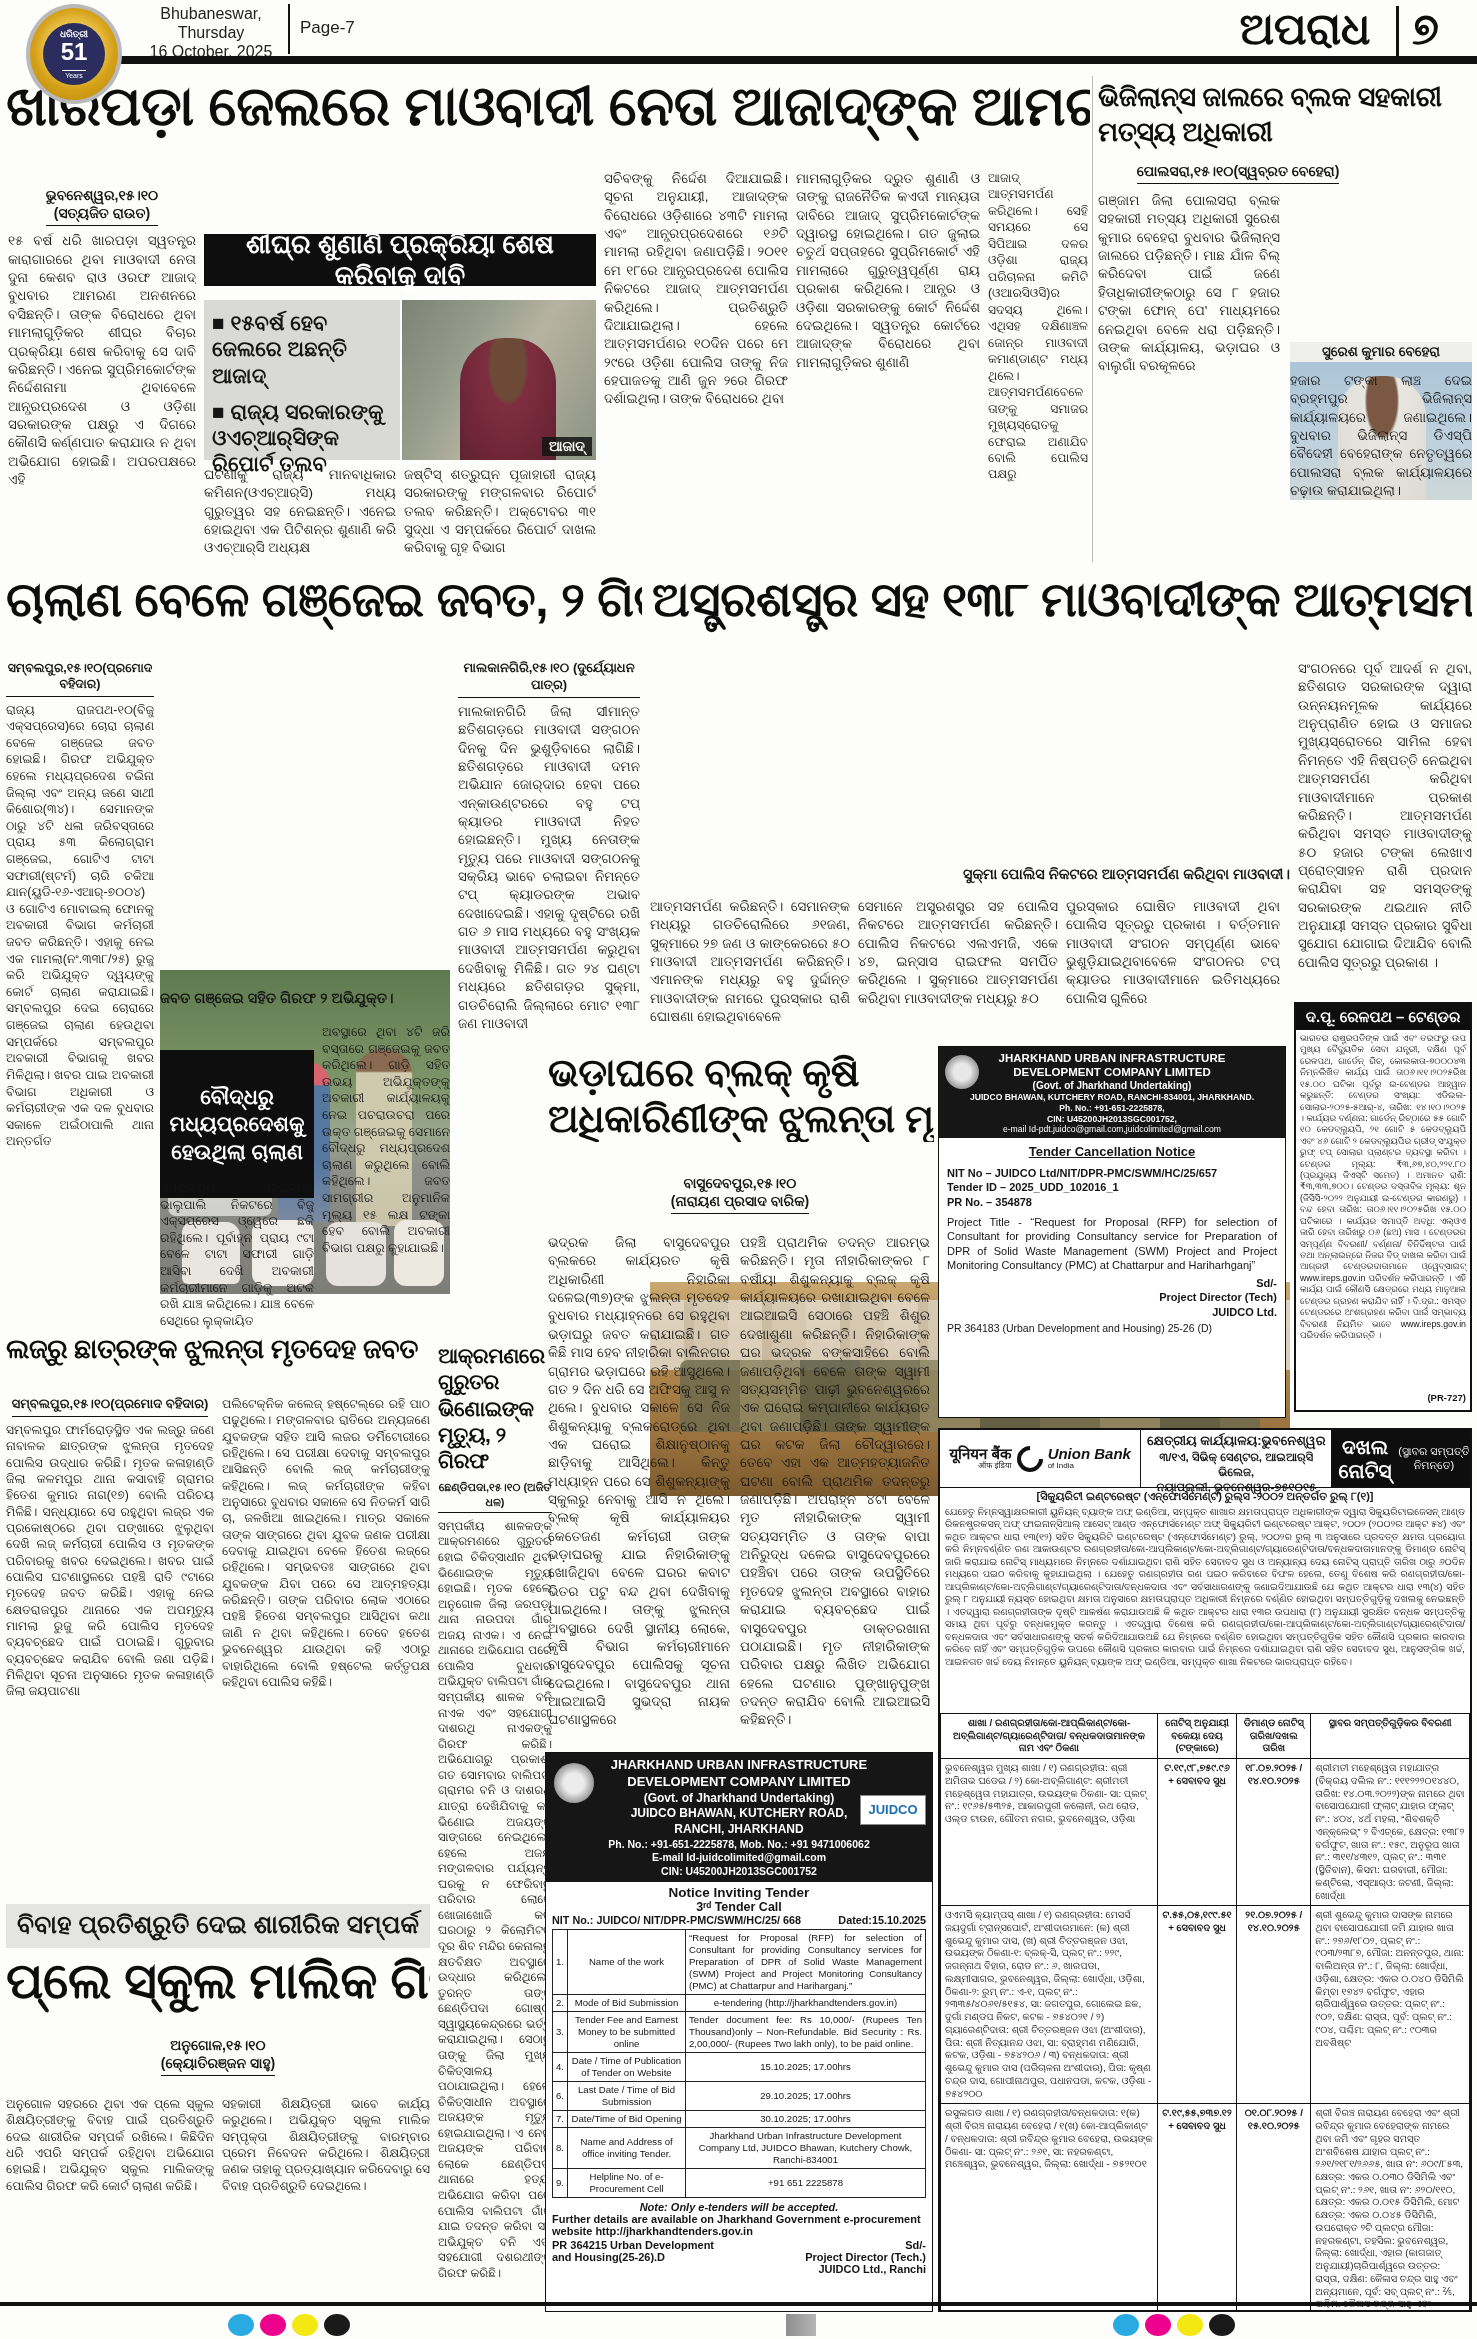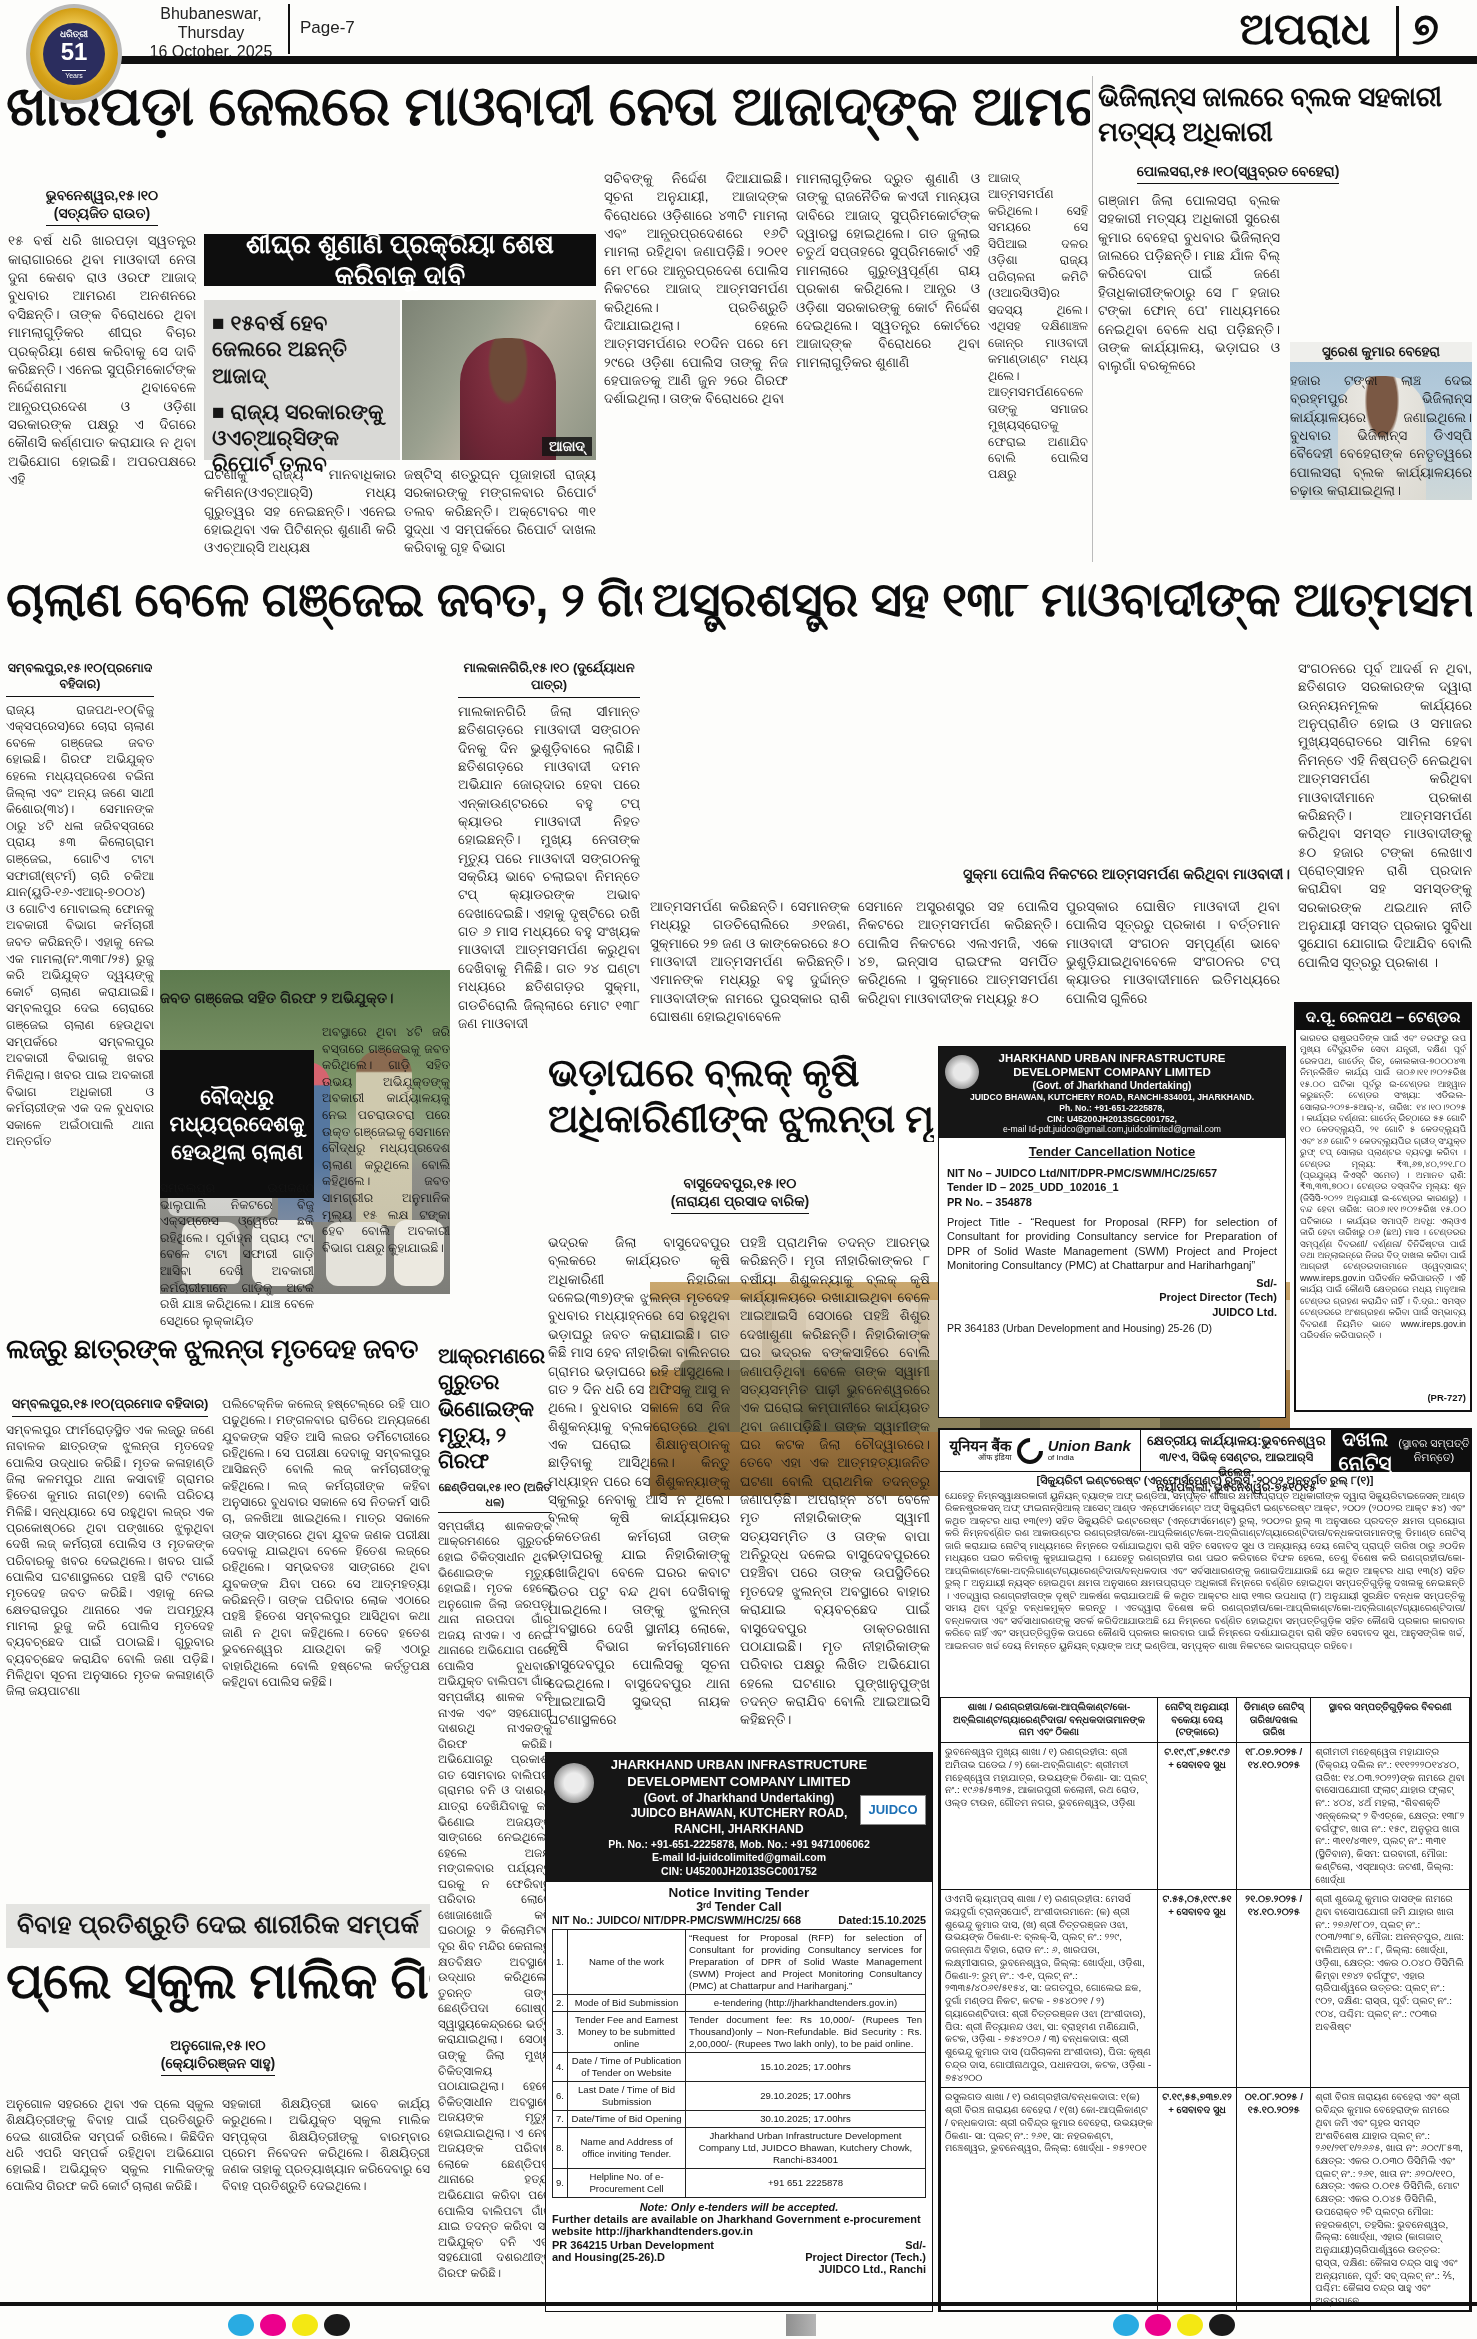--- a/index.html
+++ b/index.html
@@ -253,21 +253,21 @@
         <div style="float:right;text-align:right;">
           <div style="font-weight:bold;font-size:11px;">Sd/-</div>
           <div style="font-weight:bold;font-size:11px;">Project Director (Tech.)</div>
           <div style="font-weight:bold;font-size:11px;">JUIDCO Ltd., Ranchi</div>
         </div>
       </div>
     </div>
   </div>
 
   <div class="abs notice-box" style="left:938px;top:1428px;width:534px;height:884px;">
-    <div style="display:flex;border-bottom:1.5px solid #111;height:42px;">
+    <div style="display:flex;border-bottom:1.5px solid #111;height:58px;">
       <div style="width:38%;border-right:1.5px solid #111;display:flex;align-items:center;justify-content:center;gap:5px;padding:2px;">
         <div style="text-align:right;line-height:1.05;">
           <div style="font-weight:bold;font-size:15px;">यूनियन बैंक</div>
           <div style="font-size:8px;">ऑफ इंडिया</div>
         </div>
         <div style="width:26px;height:26px;border:4px solid #111;border-radius:50%;border-top-color:transparent;transform:rotate(45deg);"></div>
         <div style="line-height:1.05;">
           <div style="font-weight:bold;font-size:15px;font-style:italic;">Union Bank</div>
           <div style="font-size:8px;">of India</div>
         </div>

